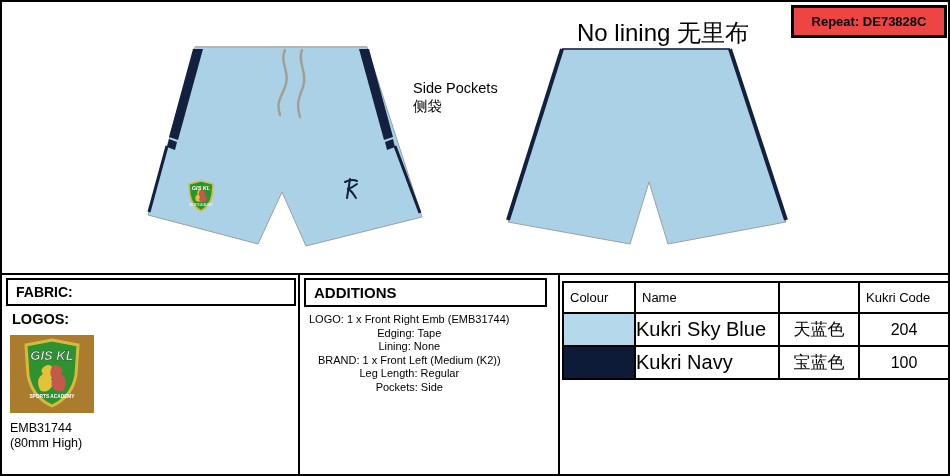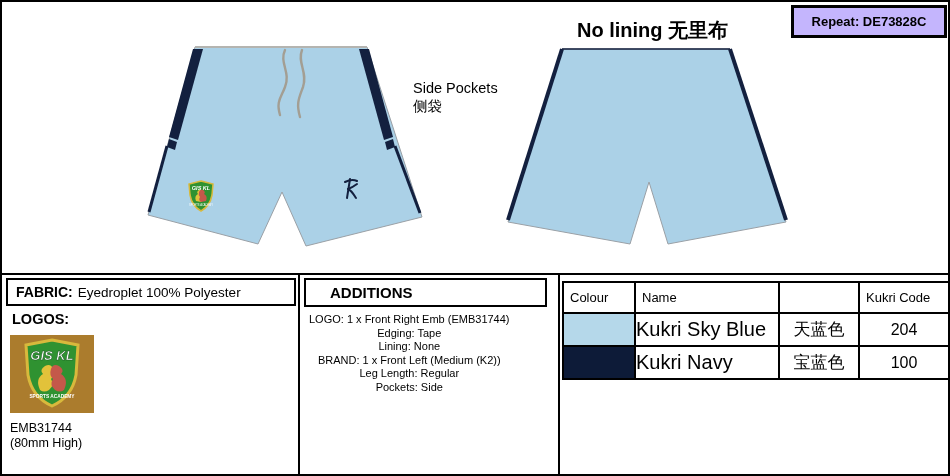--- a/index.html
+++ b/index.html
@@ -5,41 +5,41 @@
   html,body{margin:0;padding:0;background:#fff;}
   .page{
     position:relative;width:950px;height:476px;box-sizing:border-box;
     border:2px solid #000;background:#fff;overflow:hidden;
     font-family:"Liberation Sans", sans-serif;color:#000;
   }
   .abs{position:absolute;}
   
   .repeat-box{
     left:789px;top:3px;width:156px;height:33px;box-sizing:border-box;
-    background:#c4b5fd;border:3px solid #000;display:flex;align-items:center;justify-content:center;
+    background:#ef4444;border:3px solid #000;display:flex;align-items:center;justify-content:center;
     font-weight:bold;font-size:13px;
   }
-  .no-lining{left:575px;top:15px;font-size:20px;font-weight:bold;}
+  .no-lining{left:575px;top:15px;font-size:24px;}
   .tape-note{left:739px;top:46px;font-size:12px;line-height:15px;font-family:"Liberation Serif", serif;}
   .side-pockets{left:411px;top:77px;font-size:14.5px;line-height:18px;}
   
   .divider-h{left:0;top:271px;width:950px;height:2px;background:#000;}
   .divider-v1{left:296px;top:271px;width:2px;height:205px;background:#000;}
   .divider-v2{left:556px;top:271px;width:2px;height:205px;background:#000;}
   .fabric-box{
     left:4px;top:276px;width:290px;height:28px;box-sizing:border-box;border:2px solid #000;
     display:flex;align-items:center;gap:5px;padding-left:8px;font-size:13.5px;
   }
   .fabric-box b{font-size:14px;}
   .logos-label{left:10px;top:309px;font-weight:bold;font-size:14.5px;}
   .badge-wrap{left:8px;top:333px;width:84px;height:78px;}
   .emb-lines{left:8px;top:419px;font-size:12.5px;line-height:15px;}
   .additions-box{
     left:302px;top:276px;width:243px;height:29px;box-sizing:border-box;border:2px solid #000;
-    display:flex;align-items:center;padding-left:24px;font-weight:bold;font-size:15px;
+    display:flex;align-items:center;padding-left:8px;font-weight:bold;font-size:15px;
   }
   .additions-list{left:307px;top:311px;font-size:11px;line-height:13.5px;text-align:center;}
   
   .colour-table{left:560px;top:279px;border-collapse:collapse;table-layout:fixed;width:386px;}
   .colour-table td,.colour-table th{border:2px solid #000;padding:0;overflow:hidden;white-space:nowrap;}
   .colour-table th{font-weight:normal;font-size:13px;text-align:left;padding-left:6px;height:29px;}
   .colour-table td{height:31px;}
   .cell-name{font-size:20px;padding-left:6px;}
   .cell-cn{font-size:17px;text-align:center;font-family:"Liberation Serif", serif;margin-top:36px;}
   .cell-code{font-size:16px;text-align:center;}
@@ -97,21 +97,20 @@
     <div>Side Pockets</div>
     <div>侧袋</div>
   </div>
 
   <div class="abs divider-h"></div>
   <div class="abs divider-v1"></div>
   <div class="abs divider-v2"></div>
 
   <div class="abs fabric-box">
     <b>FABRIC:</b>
-    <span>Eyedroplet 100% Polyester</span>
   </div>
 
   <div class="abs logos-label">LOGOS:</div>
 
   <div class="abs badge-wrap">
     <svg width="84" height="78" viewBox="0 0 84 78">
       <rect width="84" height="78" fill="#ab7c2d"></rect>
       <path d="M42,5 L68,10 L66,40 Q62,62 42,71 Q22,62 18,40 L16,10 Z" fill="#2f9231" stroke="#d8b93c" stroke-width="3"></path>
       <text x="42" y="25" font-size="13" font-weight="bold" font-style="italic" fill="#fff" stroke="#17521d" stroke-width="0.5" text-anchor="middle">GIS KL</text>
       <path d="M30,55 q-5,-11 3,-16 q-4,-4 2,-8 q6,-3 8,3 q2,6 -2,10 q4,6 -2,11 q-5,3 -9,0 Z" fill="#e2c23a"></path>

